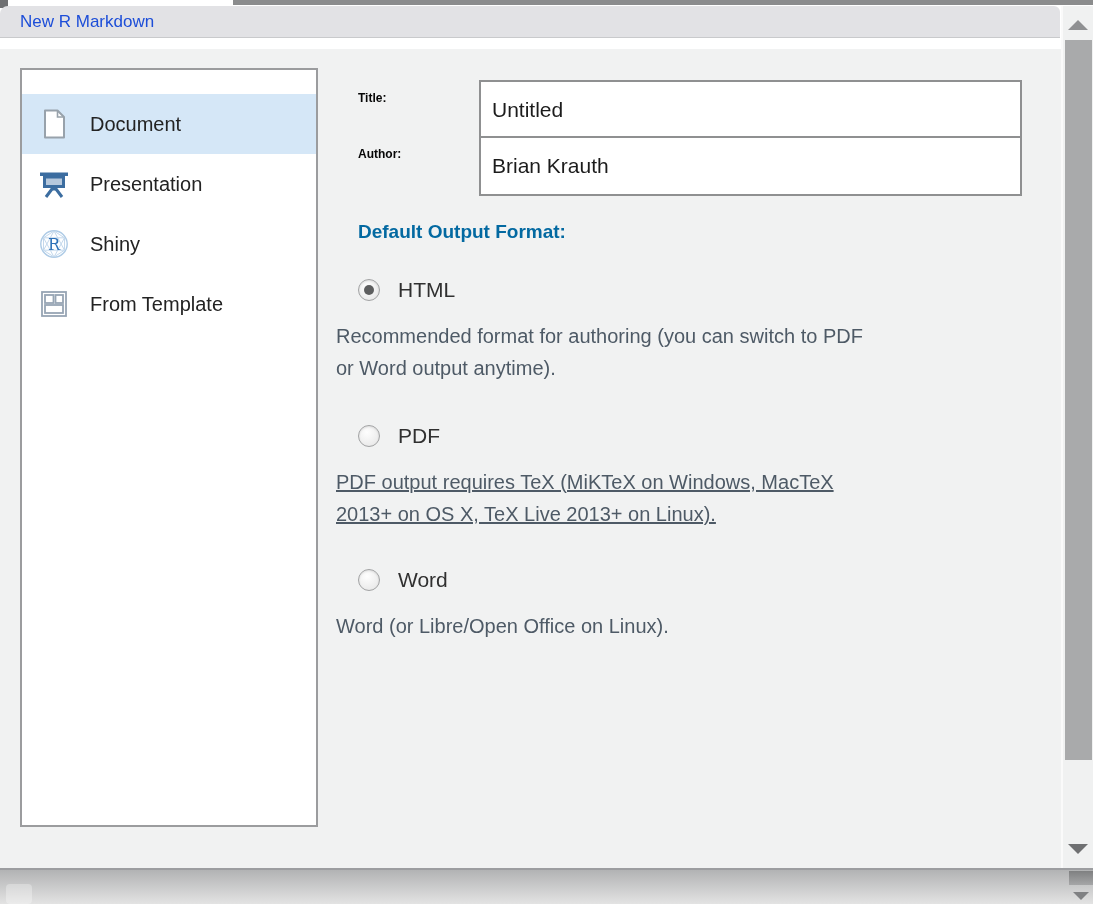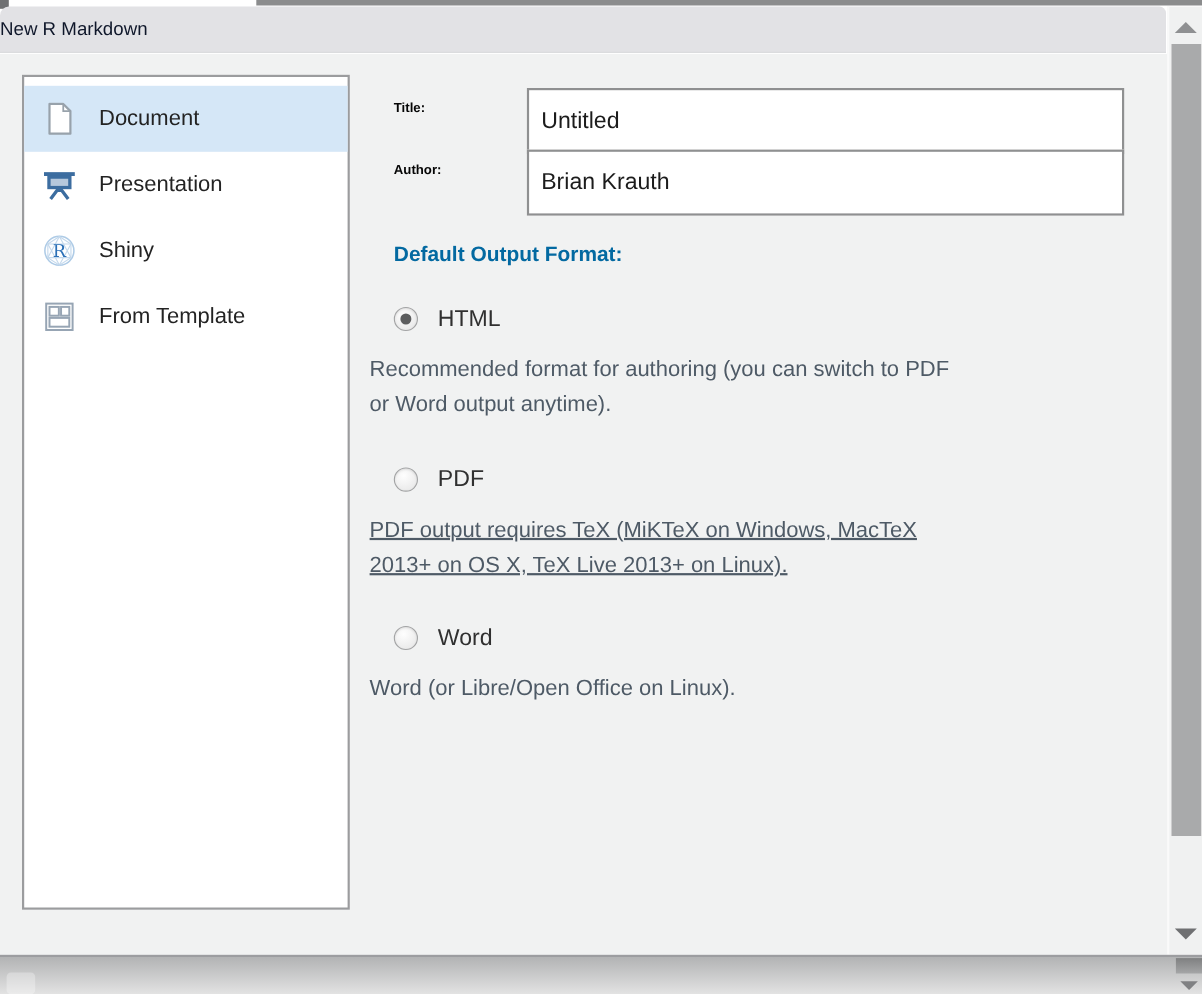--- a/index.html
+++ b/index.html
@@ -5,45 +5,45 @@
   html,body{margin:0;padding:0;}
   body{
     width:1093px;height:904px;position:relative;background:#ffffff;
     font-family:"Liberation Sans", sans-serif;overflow:hidden;
     -webkit-font-smoothing:antialiased;
   }
   
   .top-strip{position:absolute;left:233px;top:0;width:860px;height:5px;background:#8b8c8d;}
   .corner-dark{position:absolute;left:0;top:0;width:8px;height:8px;background:#6f7072;}
   .titlebar{
-    position:absolute;left:0;top:6px;width:1060px;height:42px;box-sizing:border-box;
+    position:absolute;left:0;top:6px;width:1060px;height:32px;box-sizing:border-box;
     background:#e2e2e5;border-bottom:1px solid #c9cacc;border-radius:8px 6px 0 0;
-    display:flex;align-items:center;
-    color:#0f172a;font-size:17px;
+    display:flex;align-items:center;padding-left:20px;
+    color:#1d4ed8;font-size:17px;
   }
   .content{position:absolute;left:0;top:49px;width:1061px;height:819px;background:#f1f2f2;}
 
   
   .scrollcol{position:absolute;left:1061px;top:6px;width:32px;height:862px;background:#f0f1f1;border-left:2px solid #fafafa;box-sizing:border-box;}
   .tri-up{width:0;height:0;border-left:10px solid transparent;border-right:10px solid transparent;border-bottom:10px solid #8f9092;position:absolute;top:14px;left:5px;}
   .scroll-thumb{position:absolute;left:2px;top:34px;width:27px;height:720px;background:#a9aaab;}
   .tri-down{width:0;height:0;border-left:10px solid transparent;border-right:10px solid transparent;border-top:10px solid #6f7072;position:absolute;top:838px;left:5px;}
 
   
   .bottom-line{position:absolute;left:0;top:868px;width:1093px;height:2px;background:#9c9da0;}
   .bottom-strip{position:absolute;left:0;top:870px;width:1093px;height:34px;background:linear-gradient(#b2b3b4,#e3e3e3);}
   .bottom-highlight{position:absolute;left:6px;top:14px;width:26px;height:20px;background:rgba(255,255,255,.3);border-radius:4px;}
   .bottom-seg{position:absolute;right:0;top:0;width:24px;height:34px;}
   .seg-thumb{position:absolute;top:1px;left:0;width:24px;height:14px;background:linear-gradient(#7f8081,#a5a6a7);}
   .seg-tri{position:absolute;top:22px;left:4px;width:0;height:0;border-left:8px solid transparent;border-right:8px solid transparent;border-top:8px solid #808183;}
 
   
   .sidebar{
     position:absolute;left:20px;top:68px;width:298px;height:759px;box-sizing:border-box;
-    background:#ffffff;border:2px solid #9b9c9e;padding-top:8px;
+    background:#ffffff;border:2px solid #9b9c9e;padding-top:24px;
   }
   .side-item{height:60px;display:flex;align-items:center;padding-left:16px;gap:20px;font-size:20px;color:#232323;cursor:default;}
   .side-item.selected{background:#d5e7f7;}
   .side-icon{width:32px;display:flex;justify-content:center;align-items:center;flex:0 0 32px;}
 
   
   .field-label{position:absolute;left:358px;font-weight:bold;font-size:12px;color:#060606;}
   .text-input{
     position:absolute;left:479px;width:543px;height:60px;box-sizing:border-box;
     border:2px solid #8f9091;background:#fff;font-family:"Liberation Sans",sans-serif;

